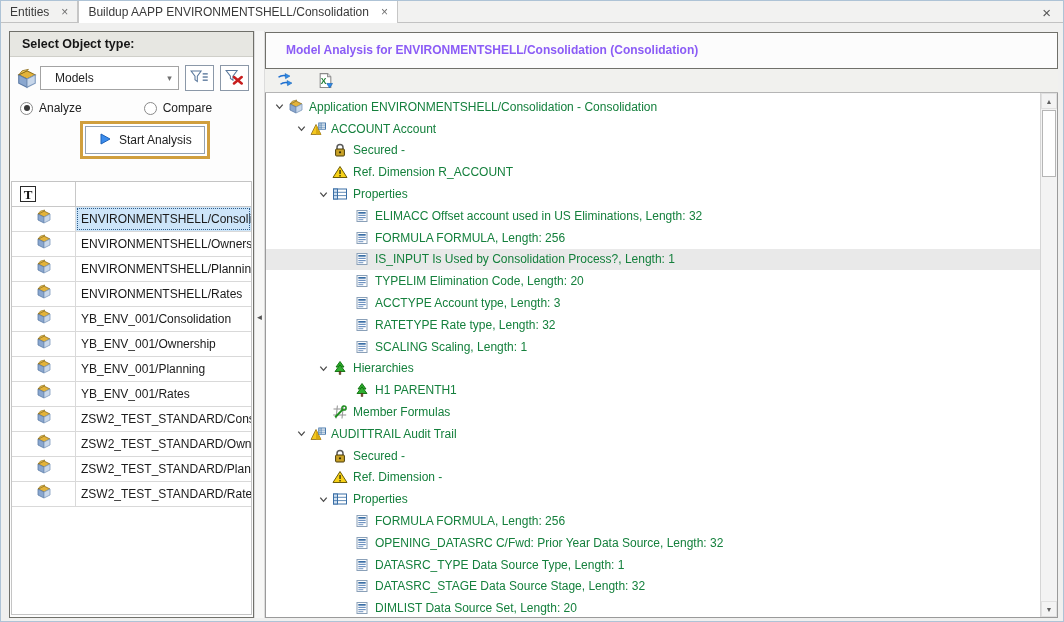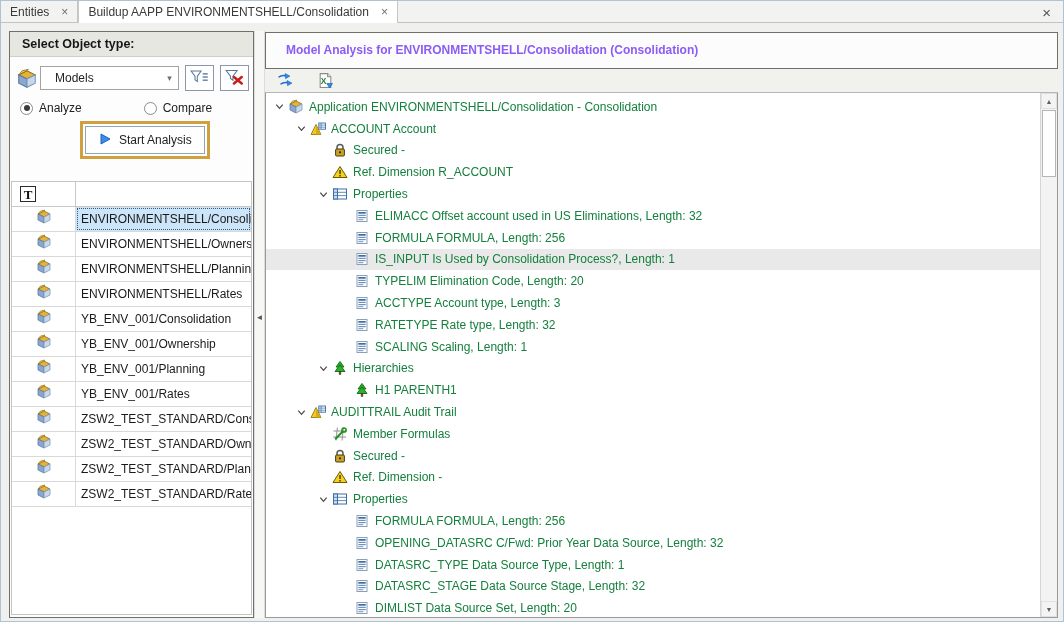--- a/index.html
+++ b/index.html
@@ -537,54 +537,54 @@
           <span class="tw-expander"></span>
           <span class="tw-icon">
             <svg viewBox="0 0 16 16">
               <polygon points="8,1.5 12,7 4,7" fill="#2fae2f" stroke="#0c6e0c" stroke-width="0.9"></polygon>
               <polygon points="8,4.8 13,11.5 3,11.5" fill="#2fae2f" stroke="#0c6e0c" stroke-width="0.9"></polygon>
               <rect x="7.1" y="11.5" width="1.8" height="3" fill="#7a5230" stroke="#4c3018" stroke-width="0.5"></rect>
             </svg>
           </span>
           <span class="tw-label">H1 PARENTH1</span>
         </div>
-        <div class="tree-row" style="padding-left:28px">
-          <span class="tw-expander">
-            <svg viewBox="0 0 12 12">
-              <polyline points="2.5,4 6,8 9.5,4" fill="none" stroke="#4a4a4a" stroke-width="1.4"></polyline>
-            </svg>
-          </span>
-          <span class="tw-icon">
-            <svg viewBox="0 0 16 16">
-              <polygon points="6,3.5 11,13.5 1,13.5" fill="#f5c81e" stroke="#8a6a18" stroke-width="0.8"></polygon>
-              <polygon points="6,3.5 11,13.5 6,13.5" fill="#d8a912"></polygon>
-              <rect x="8.8" y="2" width="6.7" height="6.2" fill="#ffffff" stroke="#3a6ea5" stroke-width="0.9"></rect>
-              <line x1="8.8" y1="4.1" x2="15.5" y2="4.1" stroke="#3a6ea5" stroke-width="0.7"></line>
-              <line x1="8.8" y1="6.2" x2="15.5" y2="6.2" stroke="#3a6ea5" stroke-width="0.7"></line>
-              <line x1="11.1" y1="2" x2="11.1" y2="8.2" stroke="#3a6ea5" stroke-width="0.7"></line>
-            </svg>
-          </span>
-          <span class="tw-label">AUDITTRAIL Audit Trail</span>
-        </div>
         <div class="tree-row" style="padding-left:50px">
           <span class="tw-expander"></span>
           <span class="tw-icon">
             <svg viewBox="0 0 16 16">
               <g stroke="#9a9a9a" stroke-width="1.1">
                 <line x1="5.4" y1="1.5" x2="4" y2="14.5"></line>
                 <line x1="11.4" y1="1.5" x2="10" y2="14.5"></line>
                 <line x1="1.5" y1="5" x2="14.5" y2="5"></line>
                 <line x1="1.2" y1="11" x2="14.2" y2="11"></line>
               </g>
               <path d="M3.2 13.2 L10.8 5.4" stroke="#1e8f1e" stroke-width="2"></path>
               <circle cx="12" cy="4" r="2.1" fill="none" stroke="#1e8f1e" stroke-width="1.5"></circle>
             </svg>
           </span>
           <span class="tw-label">Member Formulas</span>
         </div>
+        <div class="tree-row" style="padding-left:28px">
+          <span class="tw-expander">
+            <svg viewBox="0 0 12 12">
+              <polyline points="2.5,4 6,8 9.5,4" fill="none" stroke="#4a4a4a" stroke-width="1.4"></polyline>
+            </svg>
+          </span>
+          <span class="tw-icon">
+            <svg viewBox="0 0 16 16">
+              <polygon points="6,3.5 11,13.5 1,13.5" fill="#f5c81e" stroke="#8a6a18" stroke-width="0.8"></polygon>
+              <polygon points="6,3.5 11,13.5 6,13.5" fill="#d8a912"></polygon>
+              <rect x="8.8" y="2" width="6.7" height="6.2" fill="#ffffff" stroke="#3a6ea5" stroke-width="0.9"></rect>
+              <line x1="8.8" y1="4.1" x2="15.5" y2="4.1" stroke="#3a6ea5" stroke-width="0.7"></line>
+              <line x1="8.8" y1="6.2" x2="15.5" y2="6.2" stroke="#3a6ea5" stroke-width="0.7"></line>
+              <line x1="11.1" y1="2" x2="11.1" y2="8.2" stroke="#3a6ea5" stroke-width="0.7"></line>
+            </svg>
+          </span>
+          <span class="tw-label">AUDITTRAIL Audit Trail</span>
+        </div>
         <div class="tree-row" style="padding-left:50px">
           <span class="tw-expander"></span>
           <span class="tw-icon">
             <svg viewBox="0 0 16 16">
               <path d="M5 7.2 V5.4 a3 3 0 0 1 6 0 V7.2" fill="none" stroke="#5a5a5a" stroke-width="1.5"></path>
               <rect x="3.6" y="7" width="8.8" height="7" rx="1" fill="#c9a227" stroke="#4a3c08" stroke-width="1"></rect>
               <circle cx="8" cy="10.3" r="1.1" fill="#332a06"></circle>
             </svg>
           </span>
           <span class="tw-label">Secured -</span>

